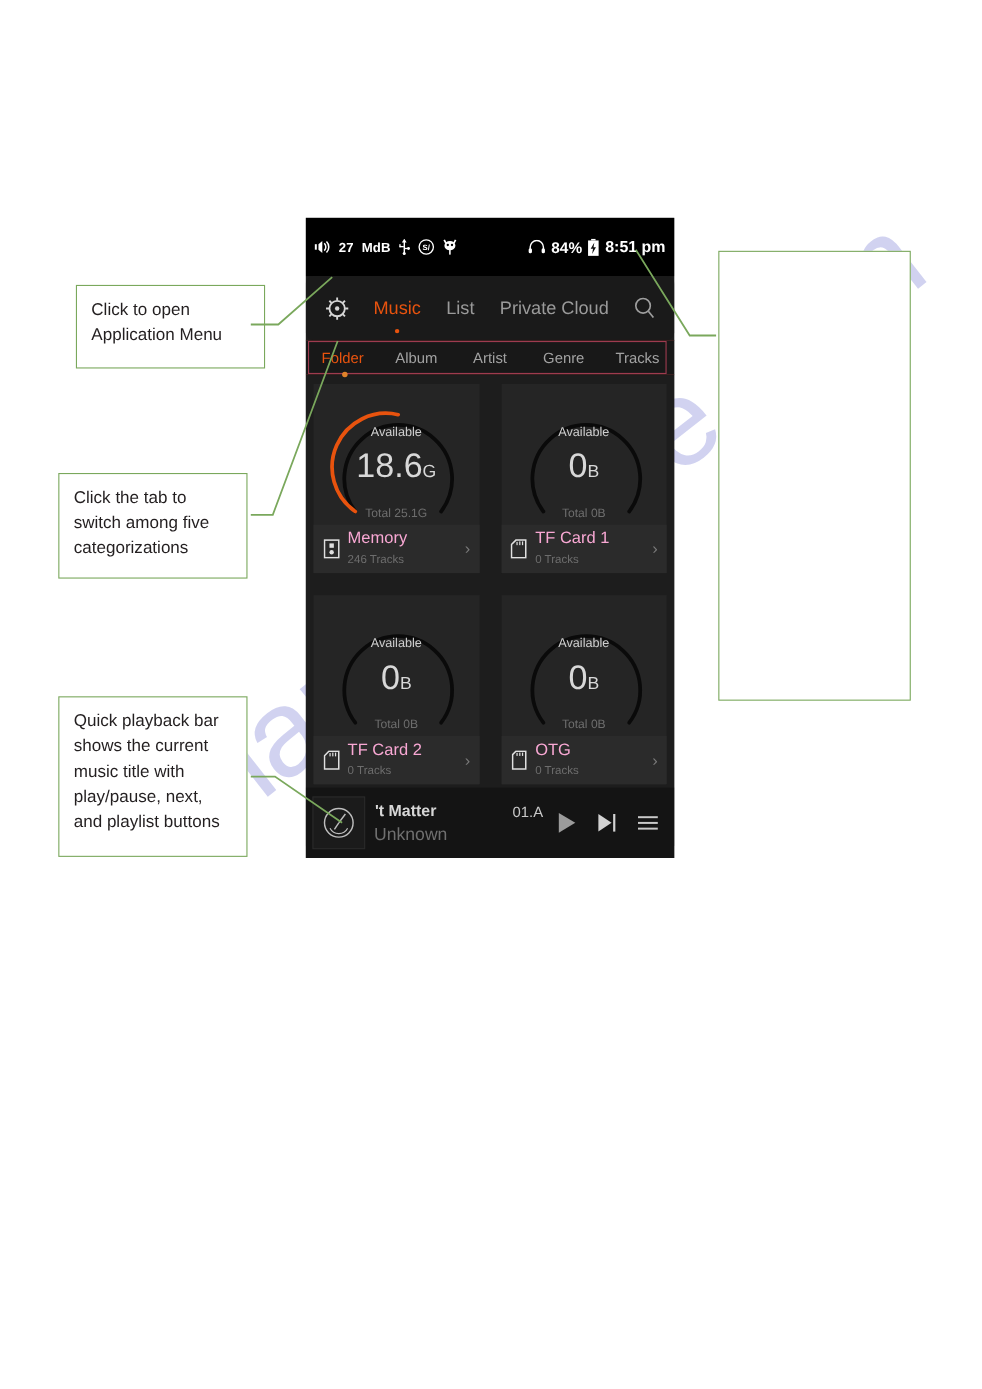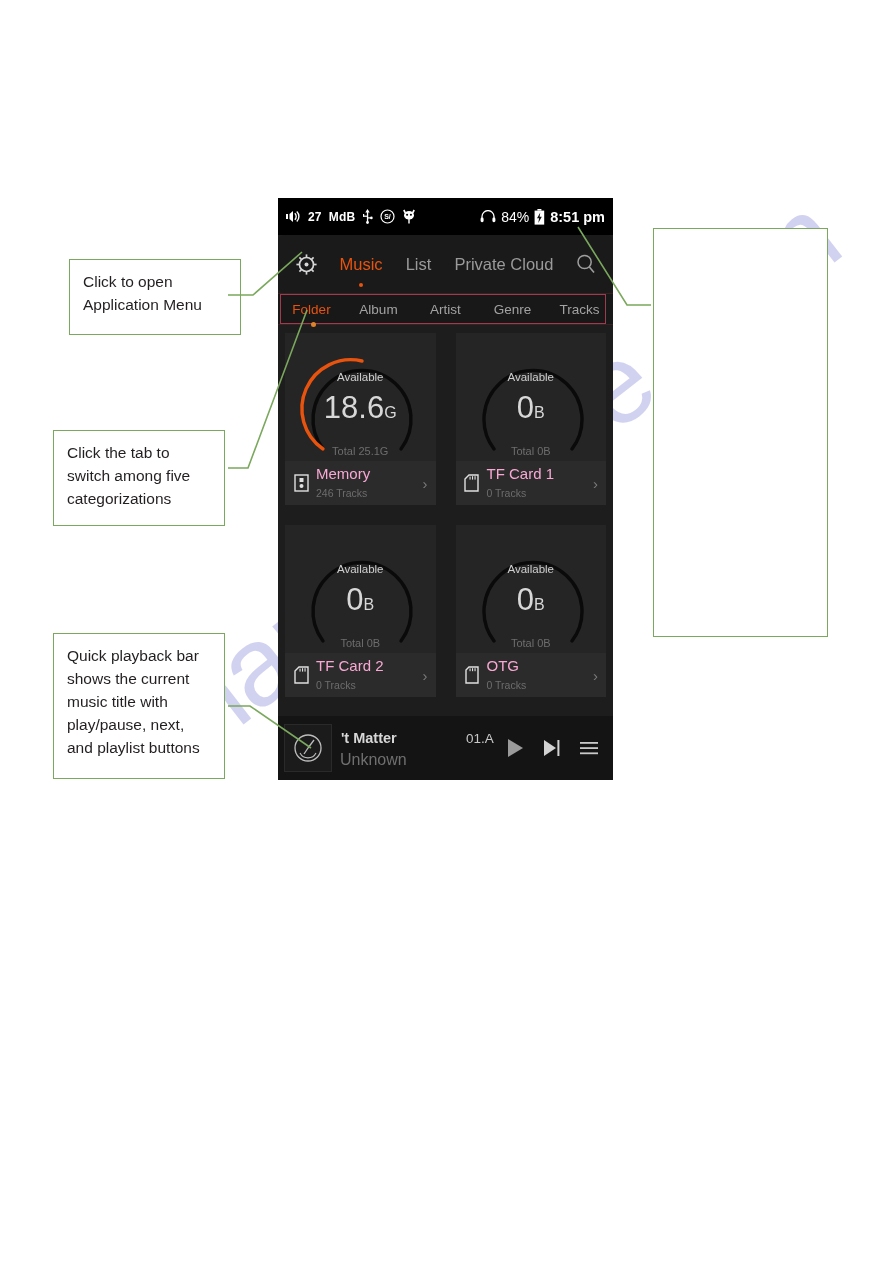--- a/index.html
+++ b/index.html
@@ -74,30 +74,30 @@
     z-index: 3;
     overflow: hidden;
   }
 
   
   .statusbar {
     height: 29px;
     background: #000000;
     display: flex;
     align-items: center;
-    padding: 4px 8px;
+    padding: 12px 8px;
     color: #ffffff;
     font-size: 12.5px;
     font-weight: bold;
   }
   .statusbar .sb-left { display: flex; align-items: center; gap: 7px; flex: 1; }
   .statusbar .sb-right { display: flex; align-items: center; gap: 5px; }
   .sb-text { font-size: 12px; font-weight: bold; letter-spacing: .2px; }
   .sb-time { font-size: 14.5px; font-weight: bold; }
-  .sb-pct  { font-size: 14px; font-weight: normal; }
+  .sb-pct  { font-size: 14px; font-weight: bold; }
   .sb-ico  { display: inline-flex; align-items: center; }
 
   
   .topnav {
     height: 58px;
     background: #1a1a1a;
     display: flex;
     align-items: center;
     padding: 0 10px;
     position: relative;

